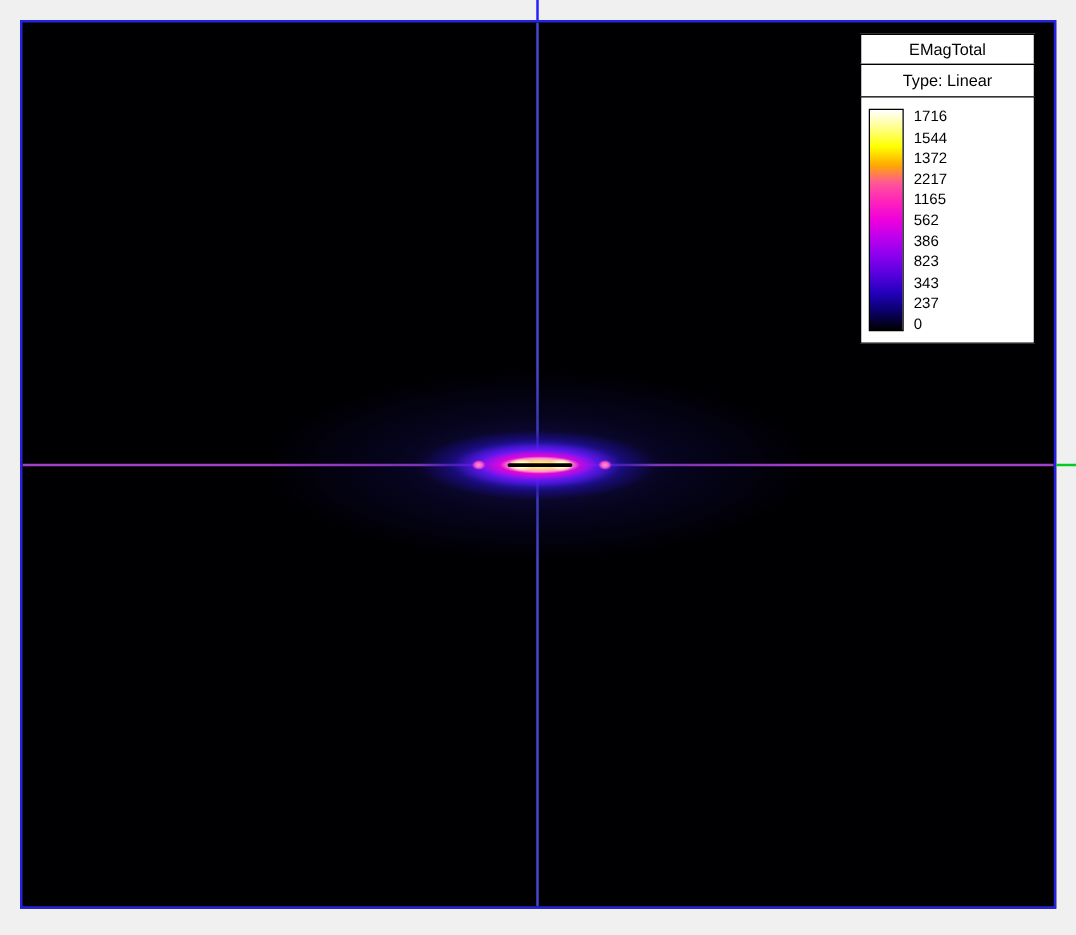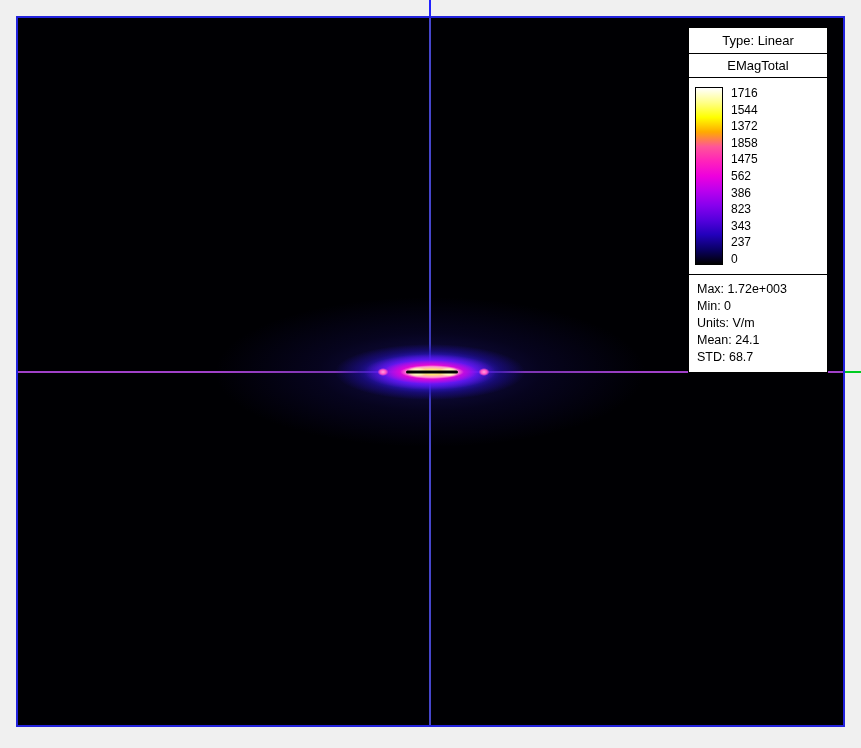--- a/index.html
+++ b/index.html
@@ -70,44 +70,37 @@
     <div class="g g-magenta"></div>
     <div class="g g-core"></div>
     <div class="g g-spot-l"></div>
     <div class="g g-spot-r"></div>
     <div class="g g-dot-l"></div>
     <div class="g g-dot-r"></div>
     <div class="g g-dipole"></div>
   </div>
 
   <div class="legend">
+    <div class="legend-box legend-head">EMagTotal</div>
     <div class="legend-box legend-type">Type: Linear</div>
-    <div class="legend-box legend-head">EMagTotal</div>
 
     <div class="legend-box legend-scale">
       <div class="scale-row">
         <div class="colorbar" style="background: linear-gradient(rgb(255, 255, 255), rgb(255, 255, 136), rgb(255, 255, 0), rgb(255, 170, 0), rgb(255, 85, 153), rgb(255, 34, 187), rgb(238, 0, 221), rgb(187, 0, 238), rgb(136, 0, 238), rgb(85, 0, 221), rgb(34, 0, 187), rgb(10, 0, 102), rgb(0, 0, 0));"></div>
         <div class="tick-col">
           <span>1716</span>
           <span>1544</span>
           <span>1372</span>
-          <span>1858</span>
-          <span>1475</span>
+          <span>2217</span>
+          <span>1165</span>
           <span>562</span>
           <span>386</span>
           <span>823</span>
           <span>343</span>
           <span>237</span>
           <span>0</span>
         </div>
       </div>
     </div>
 
-    <div class="legend-box legend-stats">
-      <div>Max: 1.72e+003</div>
-      <div>Min: 0</div>
-      <div>Units: V/m</div>
-      <div>Mean: 24.1</div>
-      <div>STD: 68.7</div>
-    </div>
   </div>
 
 </div>
 
 </body></html>

